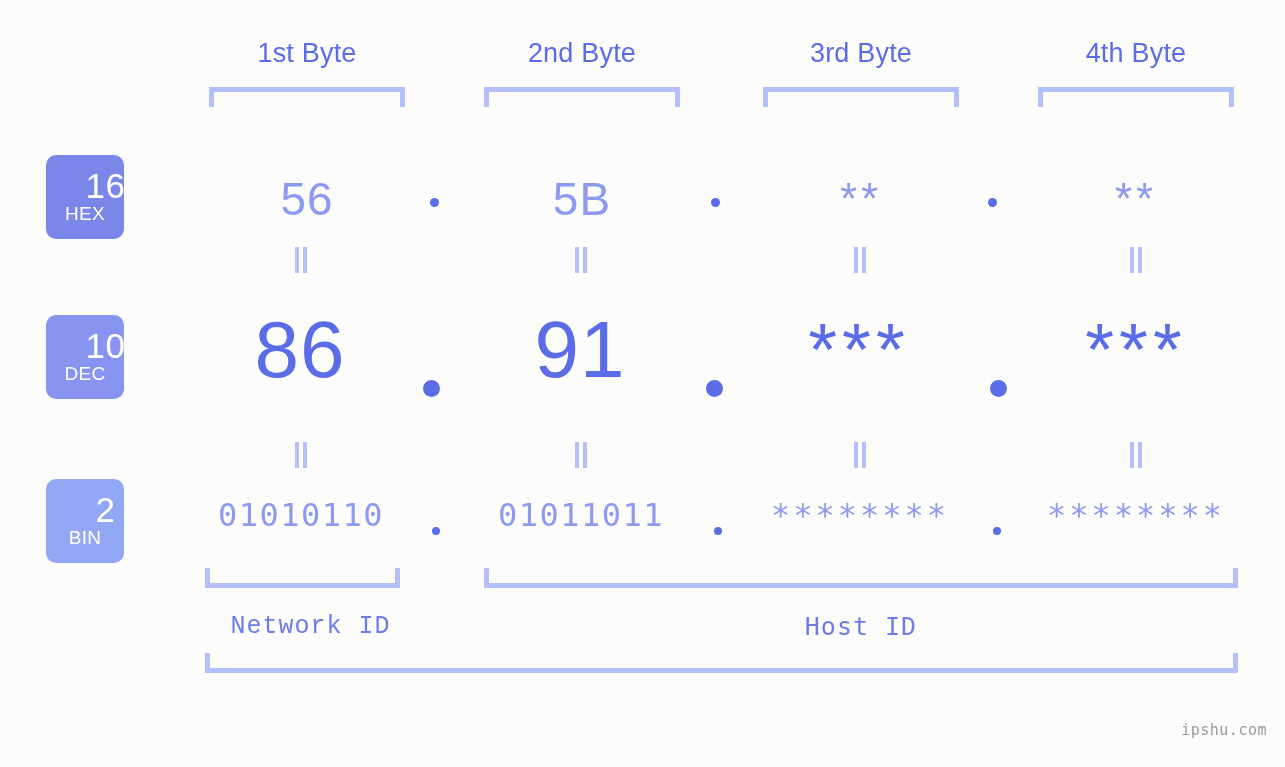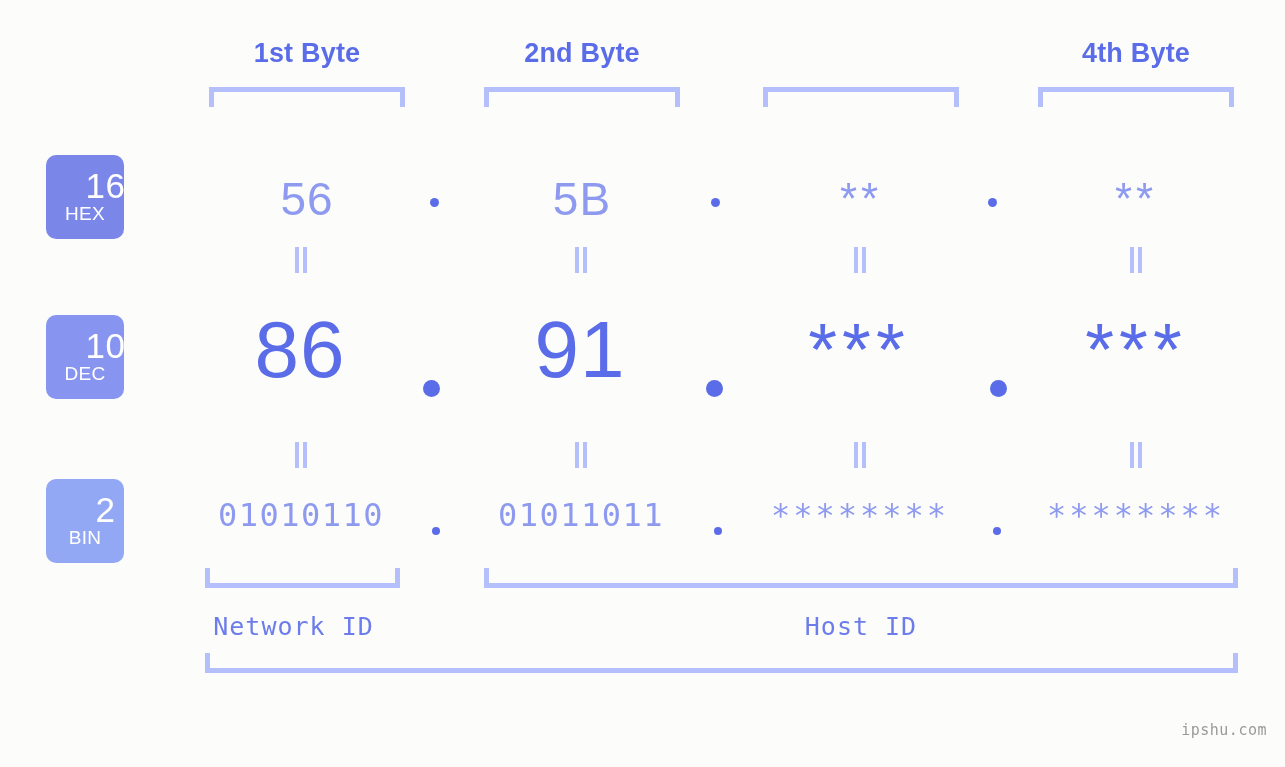--- a/index.html
+++ b/index.html
@@ -25,21 +25,20 @@
     position: absolute;
     top: 33px;
     height: 40px;
     line-height: 40px;
     text-align: center;
     font-size: 27px;
     color: #5b6ce8;
     font-family: "Liberation Sans", sans-serif;
     letter-spacing: 0.2px;
     white-space: nowrap;
-    font-weight: bold;
   }
 
   
   .bracket-top {
     position: absolute;
     height: 20px;
     border-top: 5px solid #b5bffb;
     border-left: 5px solid #b5bffb;
     border-right: 5px solid #b5bffb;
     box-sizing: border-box;
@@ -191,20 +190,21 @@
     letter-spacing: 0.5px;
   }
 </style>
 </head>
 <body>
 
 <div id="stage">
 
   <div class="byte-label" style="left:209px; width:196px;">1st Byte</div>
   <div class="byte-label" style="left:484px; width:196px;">2nd Byte</div>
+  <div class="byte-label" style="left:763px; width:196px;">3rd Byte</div>
   <div class="byte-label" style="left:1038px; width:196px;">4th Byte</div>
 
   <div class="bracket-top" style="left:209px; top:87px; width:196px;"></div>
   <div class="bracket-top" style="left:484px; top:87px; width:196px;"></div>
   <div class="bracket-top" style="left:763px; top:87px; width:196px;"></div>
   <div class="bracket-top" style="left:1038px; top:87px; width:196px;"></div>
 
   <div id="badge-hex" class="badge">
     <span class="b-num">16</span>
     <span class="b-sub">HEX</span>
@@ -278,20 +278,20 @@
     <div class="cell stars" style="left:762px; width:196px;">********</div>
     <div class="cell stars" style="left:1038px; width:196px;">********</div>
     <div class="dot bin-dot" style="left:432px;"></div>
     <div class="dot bin-dot" style="left:714px;"></div>
     <div class="dot bin-dot" style="left:993px;"></div>
   </div>
 
   <div class="bracket-bottom" style="left:205px; top:568px; width:195px;"></div>
   <div class="bracket-bottom" style="left:484px; top:568px; width:754px;"></div>
 
-  <div class="section-label" style="left:196px; top:612px; width:195px;">Network ID</div>
+  <div class="section-label" style="left:213px; top:612px; width:195px;font-family:Liberation Mono, monospace;">Network ID</div>
   <div class="section-label" style="left:484px; top:612px; width:754px;">Host ID</div>
 
   <div class="bracket-bottom" style="left:205px; top:653px; width:1033px;"></div>
 
   <div id="watermark">ipshu.com</div>
 
 </div>
 
 </body></html>

